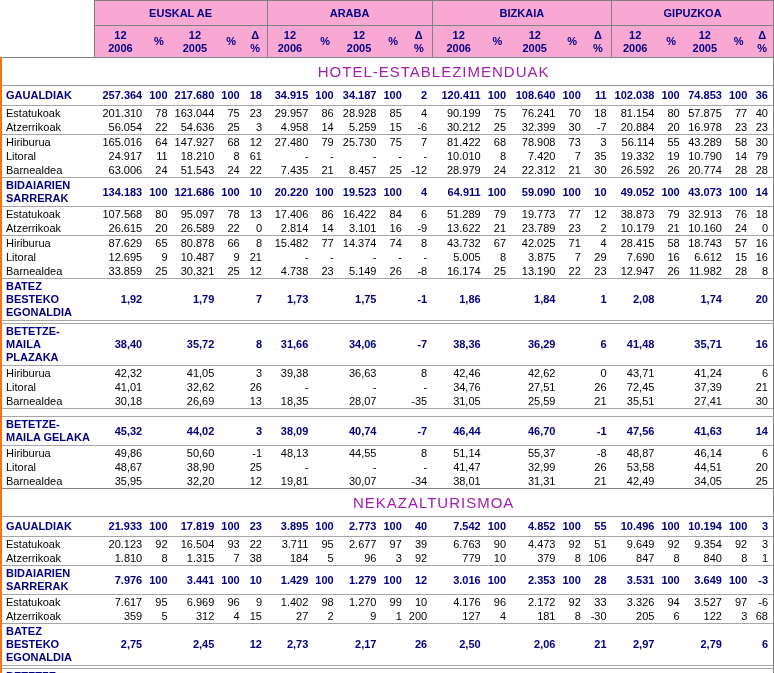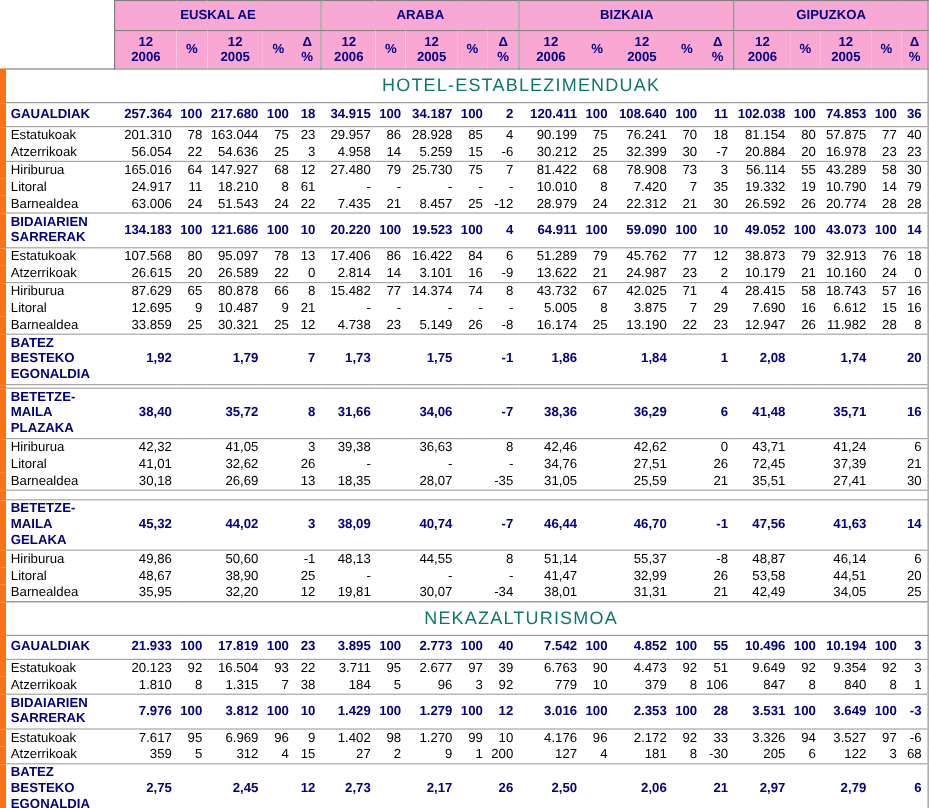--- a/index.html
+++ b/index.html
@@ -9,26 +9,26 @@
   td,th{padding:0 3px;font-size:11px;line-height:13px;overflow:hidden;vertical-align:middle;}
   
   thead th{color:#000080;font-weight:bold;text-align:center;background:#f9a8d4;}
   .hrow1 th{height:24px;border:1px solid #808080;}
   .hrow2 th{height:31px;border-top:1px solid #808080;border-bottom:1px solid #808080;border-left:none;border-right:none;}
   .hrow2 th.gstart{border-left:1px solid #808080;}
   .hrow2 th.gend{border-right:1px solid #808080;}
   th.corner,td.corner{border:none;background:#fff;}
   .subcol div{line-height:13px;}
   
-  tbody tr td:first-child{border-left:5px solid #f97316;margin-top:16px;}
+  tbody tr td:first-child{border-left:2px solid #f97316;margin-top:16px;}
   tbody tr td:last-child{border-right:1px solid #808080;}
   tbody td{white-space:nowrap;}
   
   tr.section-title td{border-top:1px solid #808080;border-bottom:1px solid #999999;height:27px;}
-  td.title-main{color:#0f766e;font-size:15px;text-align:center;letter-spacing:1px;white-space:nowrap;}
+  td.title-main{color:#a21caf;font-size:15px;text-align:center;letter-spacing:1px;white-space:nowrap;}
   
   tr.head td{color:#000080;font-weight:bold;height:17px;}
   tr.head td.row-label{white-space:normal;padding-top:1px;padding-bottom:1px;}
   tr.sub td{color:#000000;height:14px;}
   td.num{text-align:right;}
   td.val{padding-right:4px;}
   td.pct{padding-right:4px;}
   td.delta{padding-right:5px;}
   td.row-label{text-align:left;padding-left:4px;}
   tr.sep td{border-top:1px solid #a6a6a6;}
@@ -316,21 +316,21 @@
           <td class="num val">95.097</td>
           <td class="num pct">78</td>
           <td class="num delta">13</td>
           <td class="num val">17.406</td>
           <td class="num pct">86</td>
           <td class="num val">16.422</td>
           <td class="num pct">84</td>
           <td class="num delta">6</td>
           <td class="num val">51.289</td>
           <td class="num pct">79</td>
-          <td class="num val">45.762</td>
+          <td class="num val">19.773</td>
           <td class="num pct">77</td>
           <td class="num delta">12</td>
           <td class="num val">38.873</td>
           <td class="num pct">79</td>
           <td class="num val">32.913</td>
           <td class="num pct">76</td>
           <td class="num delta">18</td>
         </tr>
         <tr class="sub">
           <td class="row-label">Atzerrikoak</td>
@@ -339,21 +339,21 @@
           <td class="num val">26.589</td>
           <td class="num pct">22</td>
           <td class="num delta">0</td>
           <td class="num val">2.814</td>
           <td class="num pct">14</td>
           <td class="num val">3.101</td>
           <td class="num pct">16</td>
           <td class="num delta">-9</td>
           <td class="num val">13.622</td>
           <td class="num pct">21</td>
-          <td class="num val">24.987</td>
+          <td class="num val">23.789</td>
           <td class="num pct">23</td>
           <td class="num delta">2</td>
           <td class="num val">10.179</td>
           <td class="num pct">21</td>
           <td class="num val">10.160</td>
           <td class="num pct">24</td>
           <td class="num delta">0</td>
         </tr>
         <tr class="sub sep">
           <td class="row-label">Hiriburua</td>
@@ -707,21 +707,21 @@
           <td class="num val">847</td>
           <td class="num pct">8</td>
           <td class="num val">840</td>
           <td class="num pct">8</td>
           <td class="num delta">1</td>
         </tr>
         <tr class="head sep">
           <td class="row-label">BIDAIARIEN SARRERAK</td>
           <td class="num val">7.976</td>
           <td class="num pct">100</td>
-          <td class="num val">3.812</td>
+          <td class="num val">3.441</td>
           <td class="num pct">100</td>
           <td class="num delta">10</td>
           <td class="num val">1.429</td>
           <td class="num pct">100</td>
           <td class="num val">1.279</td>
           <td class="num pct">100</td>
           <td class="num delta">12</td>
           <td class="num val">3.016</td>
           <td class="num pct">100</td>
           <td class="num val">2.353</td>

